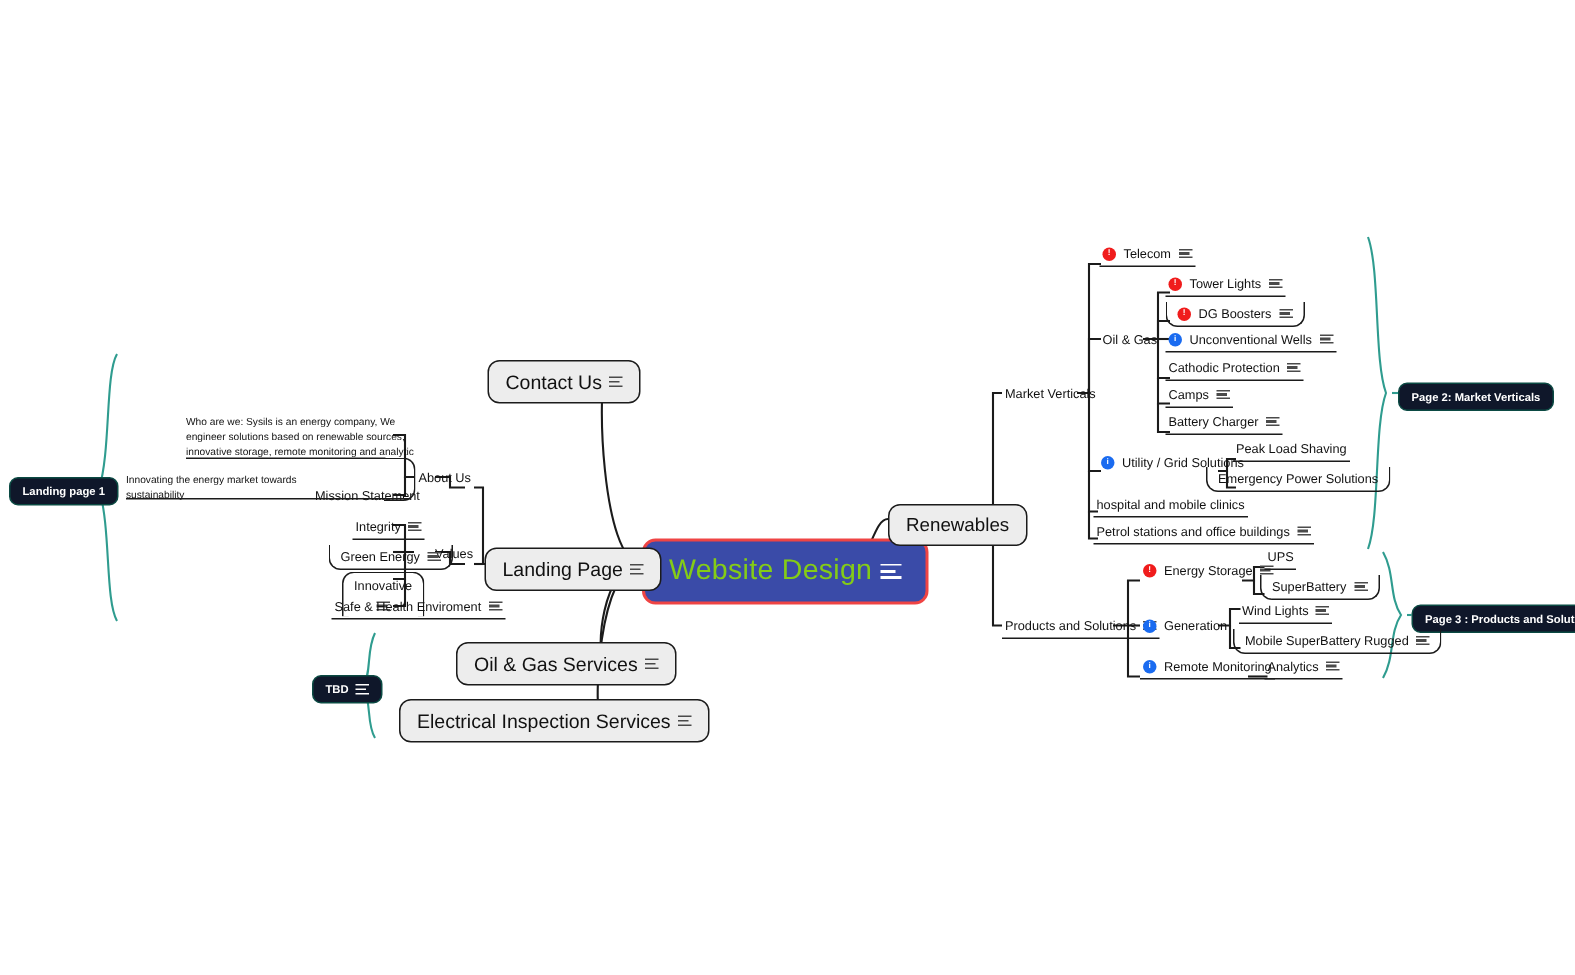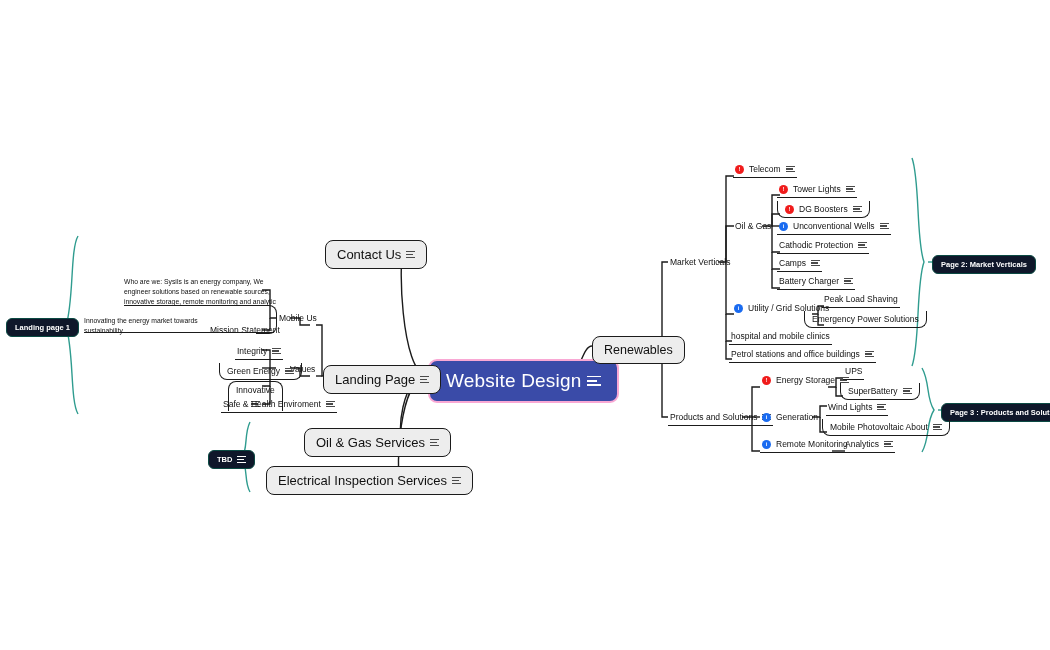--- a/index.html
+++ b/index.html
@@ -8,22 +8,22 @@
     font-family:"Liberation Sans", sans-serif;
     overflow:hidden;position:relative;
   }
   #canvas{position:absolute;inset:0;width:1050px;height:650px;}
   svg.links{position:absolute;left:0;top:0;width:1050px;height:650px;pointer-events:none;}
 
   .node{position:absolute;white-space:nowrap;display:flex;align-items:center;gap:5px;}
 
   
   .central{
-    background:#3a4ba8;border:2px solid #f9a8d4;border-radius:9px;
-    color:#ffffff;font-size:19px;padding:9px 16px;
+    background:#3a4ba8;border:2px solid #ef4444;border-radius:9px;
+    color:#84cc16;font-size:19px;padding:9px 16px;
     letter-spacing:.2px;
   }
   .central .note{filter:brightness(4);}
 
   
   .boxed{
     background:#ededed;border:1.5px solid #1b1b1b;border-radius:8px;
     font-size:12.5px;color:#111;padding:6px 11px;
   }
   .boxed.lg{font-size:13px;}
@@ -204,21 +204,21 @@
   <div class="node boxed lg" style="left:266px;top:466px;">
     <span>Electrical Inspection Services</span>
     <span class="note">
         <i></i>
         <i></i>
         <i></i>
       </span>
   </div>
 
   <div class="node plain" style="left:277px;top:312px;">
-    <span>Mobile Us</span>
+    <span>About Us</span>
   </div>
 
   <div class="node" style="left:124px;top:277px;width:160px;">
     <span class="para">Who are we: Sysils is an energy company, We engineer solutions based on renewable sources, innovative storage, remote monitoring and analytic</span>
   </div>
 
   <div class="node plain" style="left:208px;top:324px;">
     <span>Mission Statement</span>
   </div>
 
@@ -428,21 +428,21 @@
   <div class="node plain u" style="left:826px;top:401px;">
     <span>Wind Lights</span>
     <span class="note">
         <i></i>
         <i></i>
         <i></i>
       </span>
   </div>
 
   <div class="node rbox" style="left:822px;top:419px;">
-    <span>Mobile Photovoltaic About</span>
+    <span>Mobile SuperBattery Rugged</span>
     <span class="note">
         <i></i>
         <i></i>
         <i></i>
       </span>
   </div>
 
   <div class="node plain u" style="left:843px;top:438px;">
     <span>Analytics</span>
     <span class="note">

